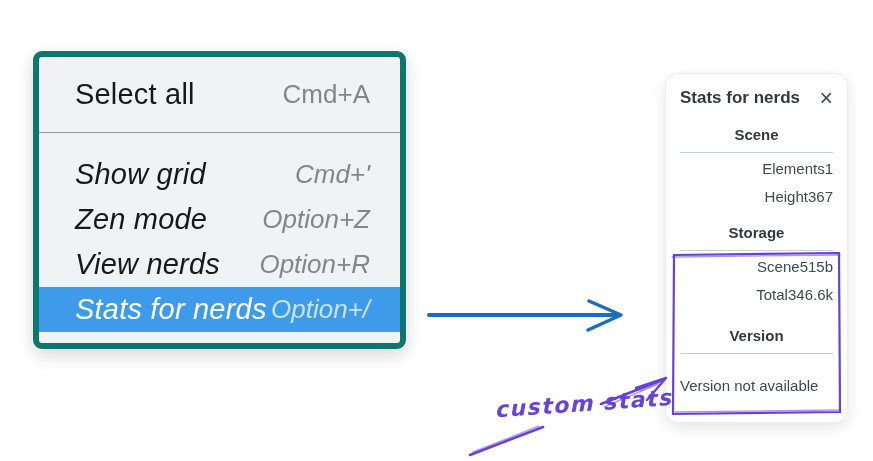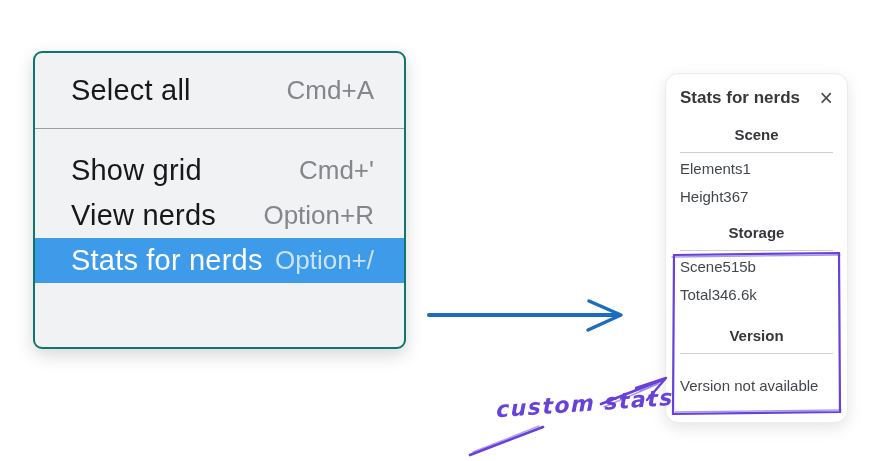--- a/index.html
+++ b/index.html
@@ -6,52 +6,52 @@
   html,body { background:#ffffff; }
   body { font-family:"Liberation Sans", sans-serif; }
   .canvas {
     position:relative; width:873px; height:461px;
     background:#ffffff; overflow:hidden;
   }
 
   
   .menu {
     position:absolute; left:33px; top:51px; width:373px; height:298px;
-    background:#f1f2f3; border:2px solid #0f766e; border-radius:9px;
+    background:#f1f2f3; border:6px solid #0f766e; border-radius:9px;
     box-shadow:0 6px 18px rgba(0,0,0,0.16);
     overflow:hidden; display:flex; flex-direction:column;
   }
   .menu-item {
     display:flex; align-items:center; justify-content:space-between;
     padding:0 30px 0 36px; height:45px; flex:0 0 auto;
   }
   .menu-item.first { height:75px; }
   .mi-label { font-size:29px; color:#17181a; letter-spacing:0.2px; }
   .mi-shortcut { font-size:26px; color:#84868b; }
   .menu-divider { border-top:1px solid #9b9ea3; flex:0 0 auto; }
-  .menu-group { padding-top:19px; display:flex; flex-direction:column; }
+  .menu-group { padding-top:19px; display:flex; flex-direction:column;font-style:italic; }
   .menu-item.selected .mi-label { color:#ffffff; }
   .menu-item.selected .mi-shortcut { color:rgba(255,255,255,0.72); }
 
   
   .stats-panel {
     position:absolute; left:665px; top:73px; width:183px; height:350px;
     background:#ffffff; border:1px solid #ececee; border-radius:13px;
     box-shadow:0 5px 16px rgba(0,0,0,0.10);
     padding:13px 14px 10px 14px; color:#43474b;
   }
   .panel-header { display:flex; align-items:center; justify-content:space-between; height:22px; }
   .panel-title { font-size:17px; font-weight:bold; color:#36383b; }
   .close-x { font-size:23px; line-height:20px; color:#4a4d52; cursor:default; }
   .sect-head { text-align:center; font-weight:bold; font-size:15px; color:#35373a; }
   .sect-head.scene { margin-top:17px; }
   .sect-head.storage { margin-top:13px; }
   .sect-head.version { margin-top:18px; }
   .hr { border-top:1px solid #c8d0d8; margin:9px 0 2px 0; }
-  .stat-row { display:flex; justify-content:flex-start; font-size:15px; line-height:28px; color:#43474b; }
+  .stat-row { display:flex; justify-content:flex-end; font-size:15px; line-height:28px; color:#43474b; }
   .note { font-size:15px; line-height:27px; margin-top:18px; color:#43474b; white-space:nowrap; }
 
   
   .overlay { position:absolute; left:0; top:0; width:873px; height:461px; pointer-events:none; }
   .handwriting {
     position:absolute; left:496px; top:391px;
     font-size:22px; font-weight:bold; font-style:italic;
     letter-spacing:1.5px; transform:rotate(-4deg) skewX(-4deg);
     font-family:"DejaVu Sans", sans-serif;
   }
@@ -64,20 +64,24 @@
   <div class="menu">
     <div class="menu-item first">
       <span class="mi-label">Select all</span>
       <span class="mi-shortcut">Cmd+A</span>
     </div>
     <div class="menu-divider"></div>
     <div class="menu-group">
       <div class="menu-item">
         <span class="mi-label">Show grid</span>
         <span class="mi-shortcut">Cmd+'</span>
+      </div>
+      <div class="menu-item">
+        <span class="mi-label">Zen mode</span>
+        <span class="mi-shortcut">Option+Z</span>
       </div>
       <div class="menu-item">
         <span class="mi-label">View nerds</span>
         <span class="mi-shortcut">Option+R</span>
       </div>
       <div class="menu-item selected" style="background-color: rgb(61, 155, 234);">
         <span class="mi-label">Stats for nerds</span>
         <span class="mi-shortcut">Option+/</span>
       </div>
     </div>

